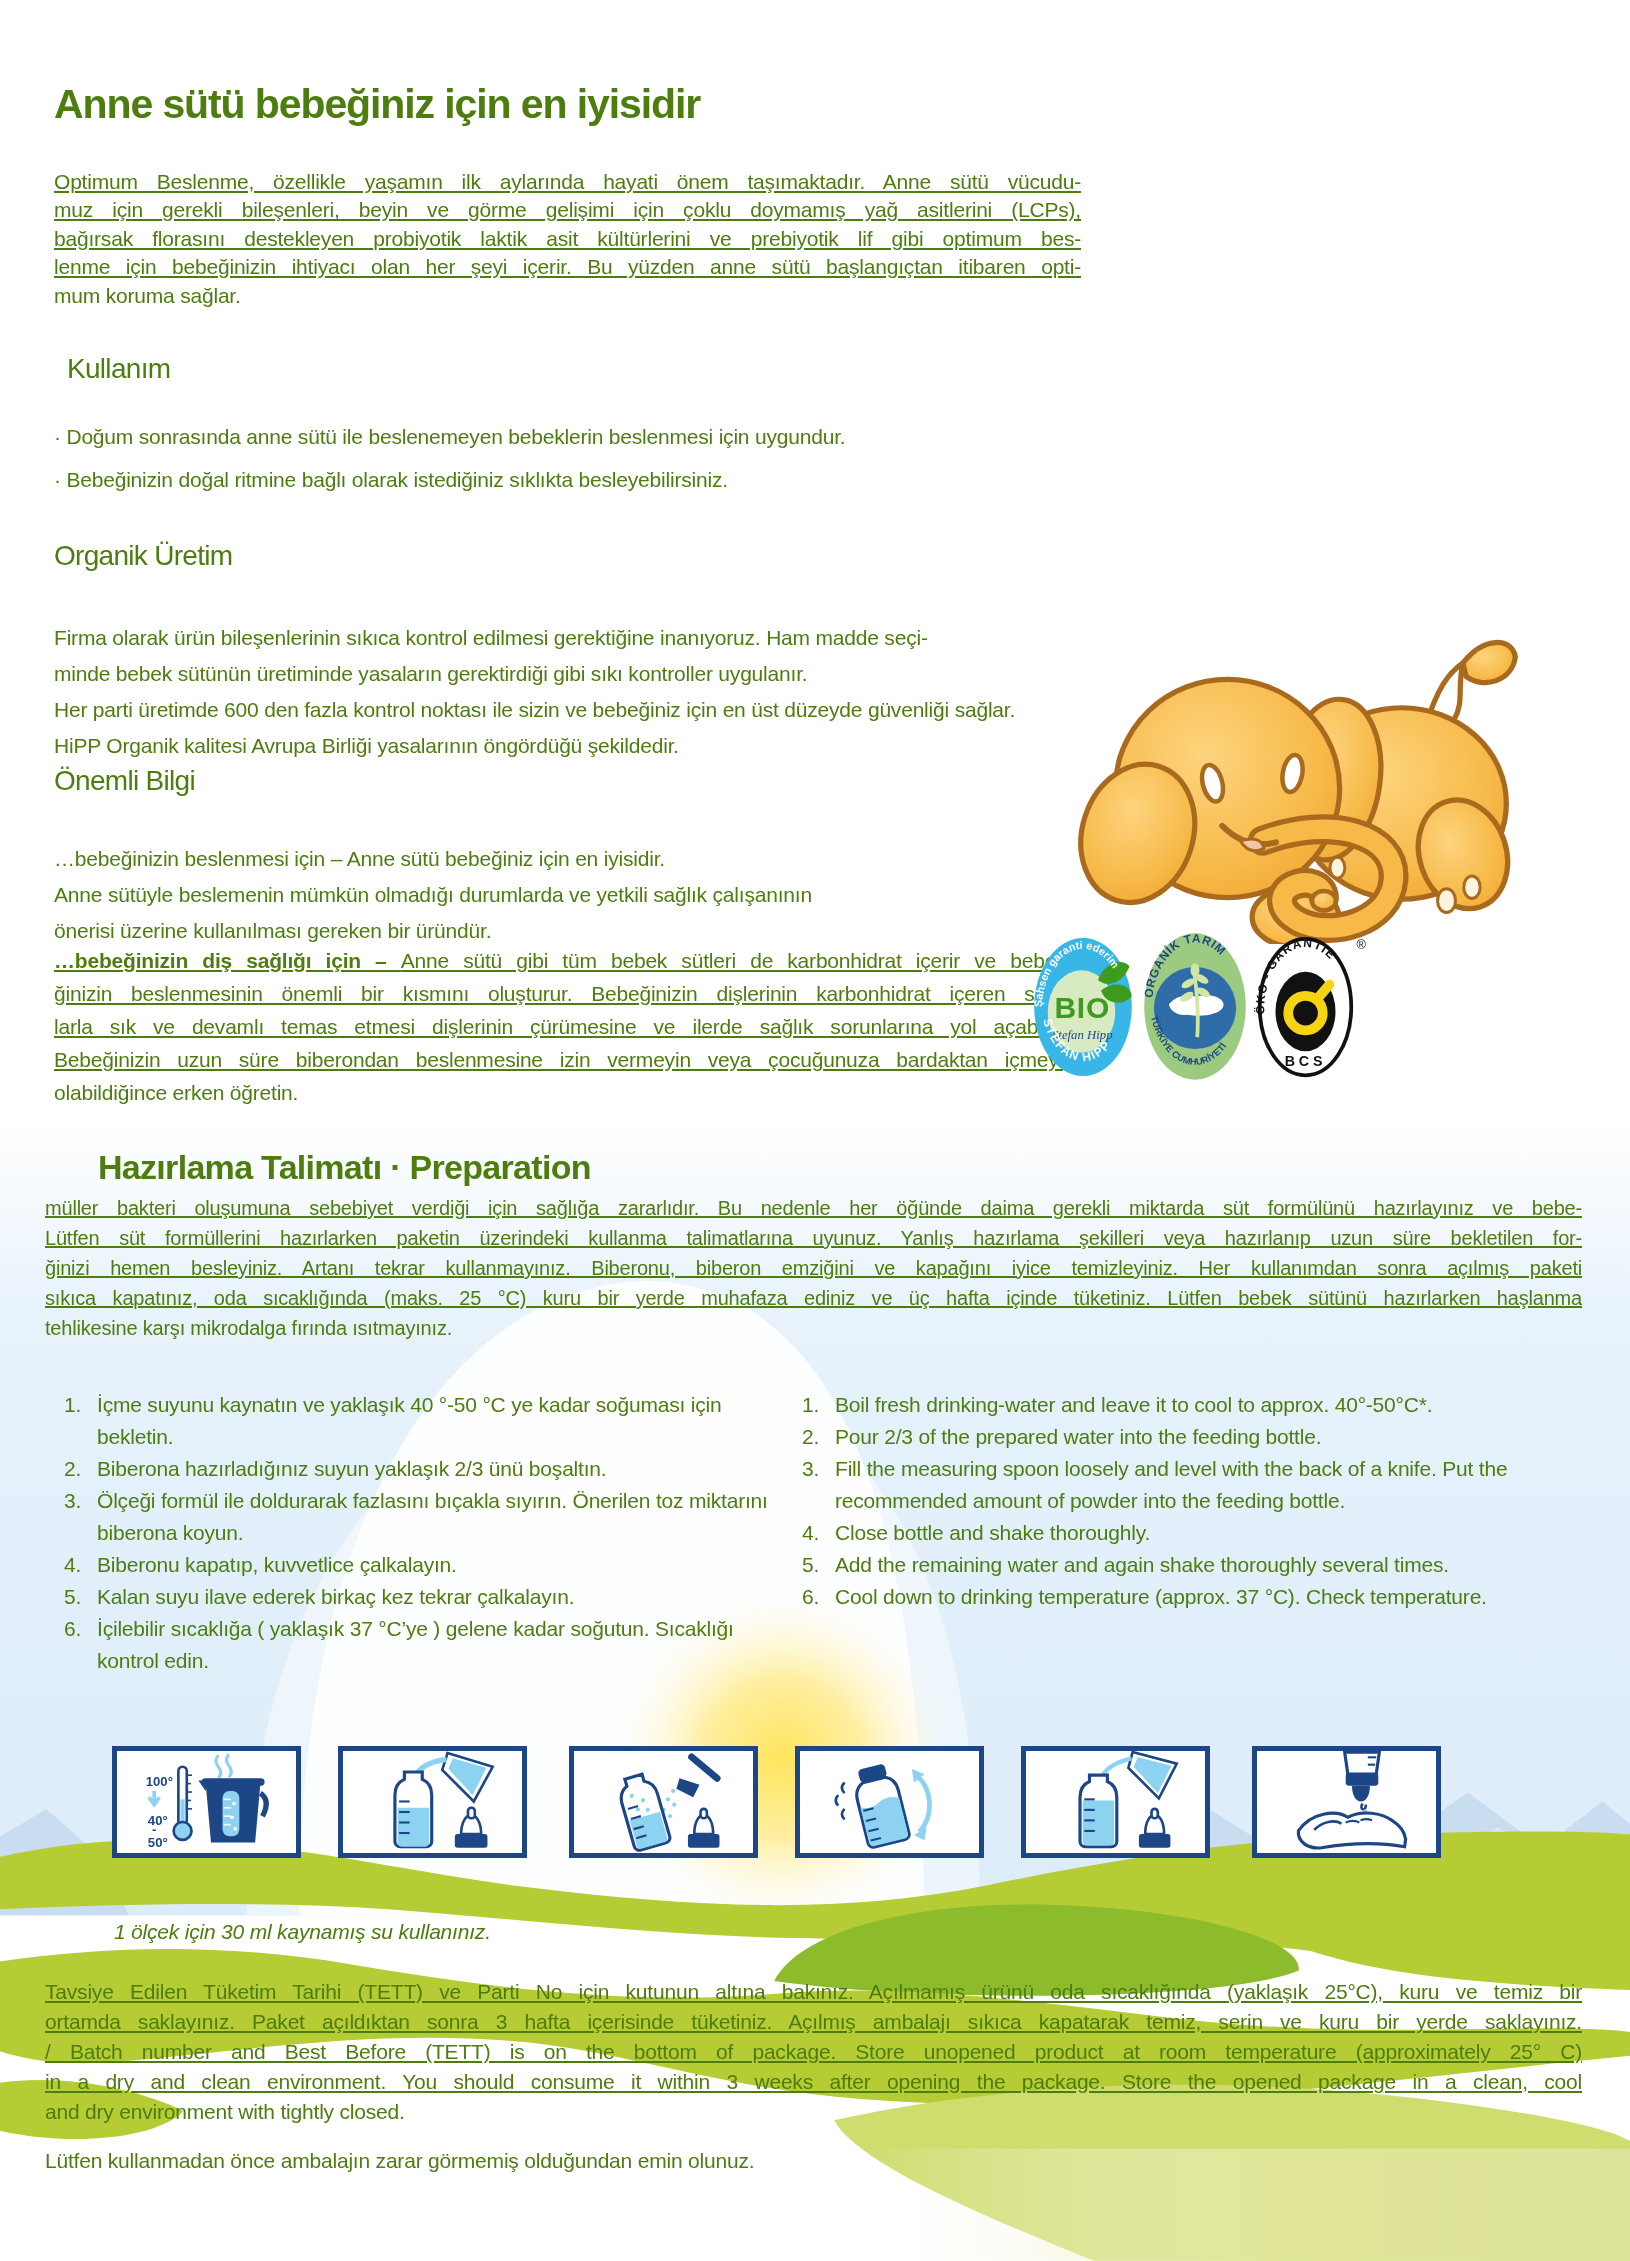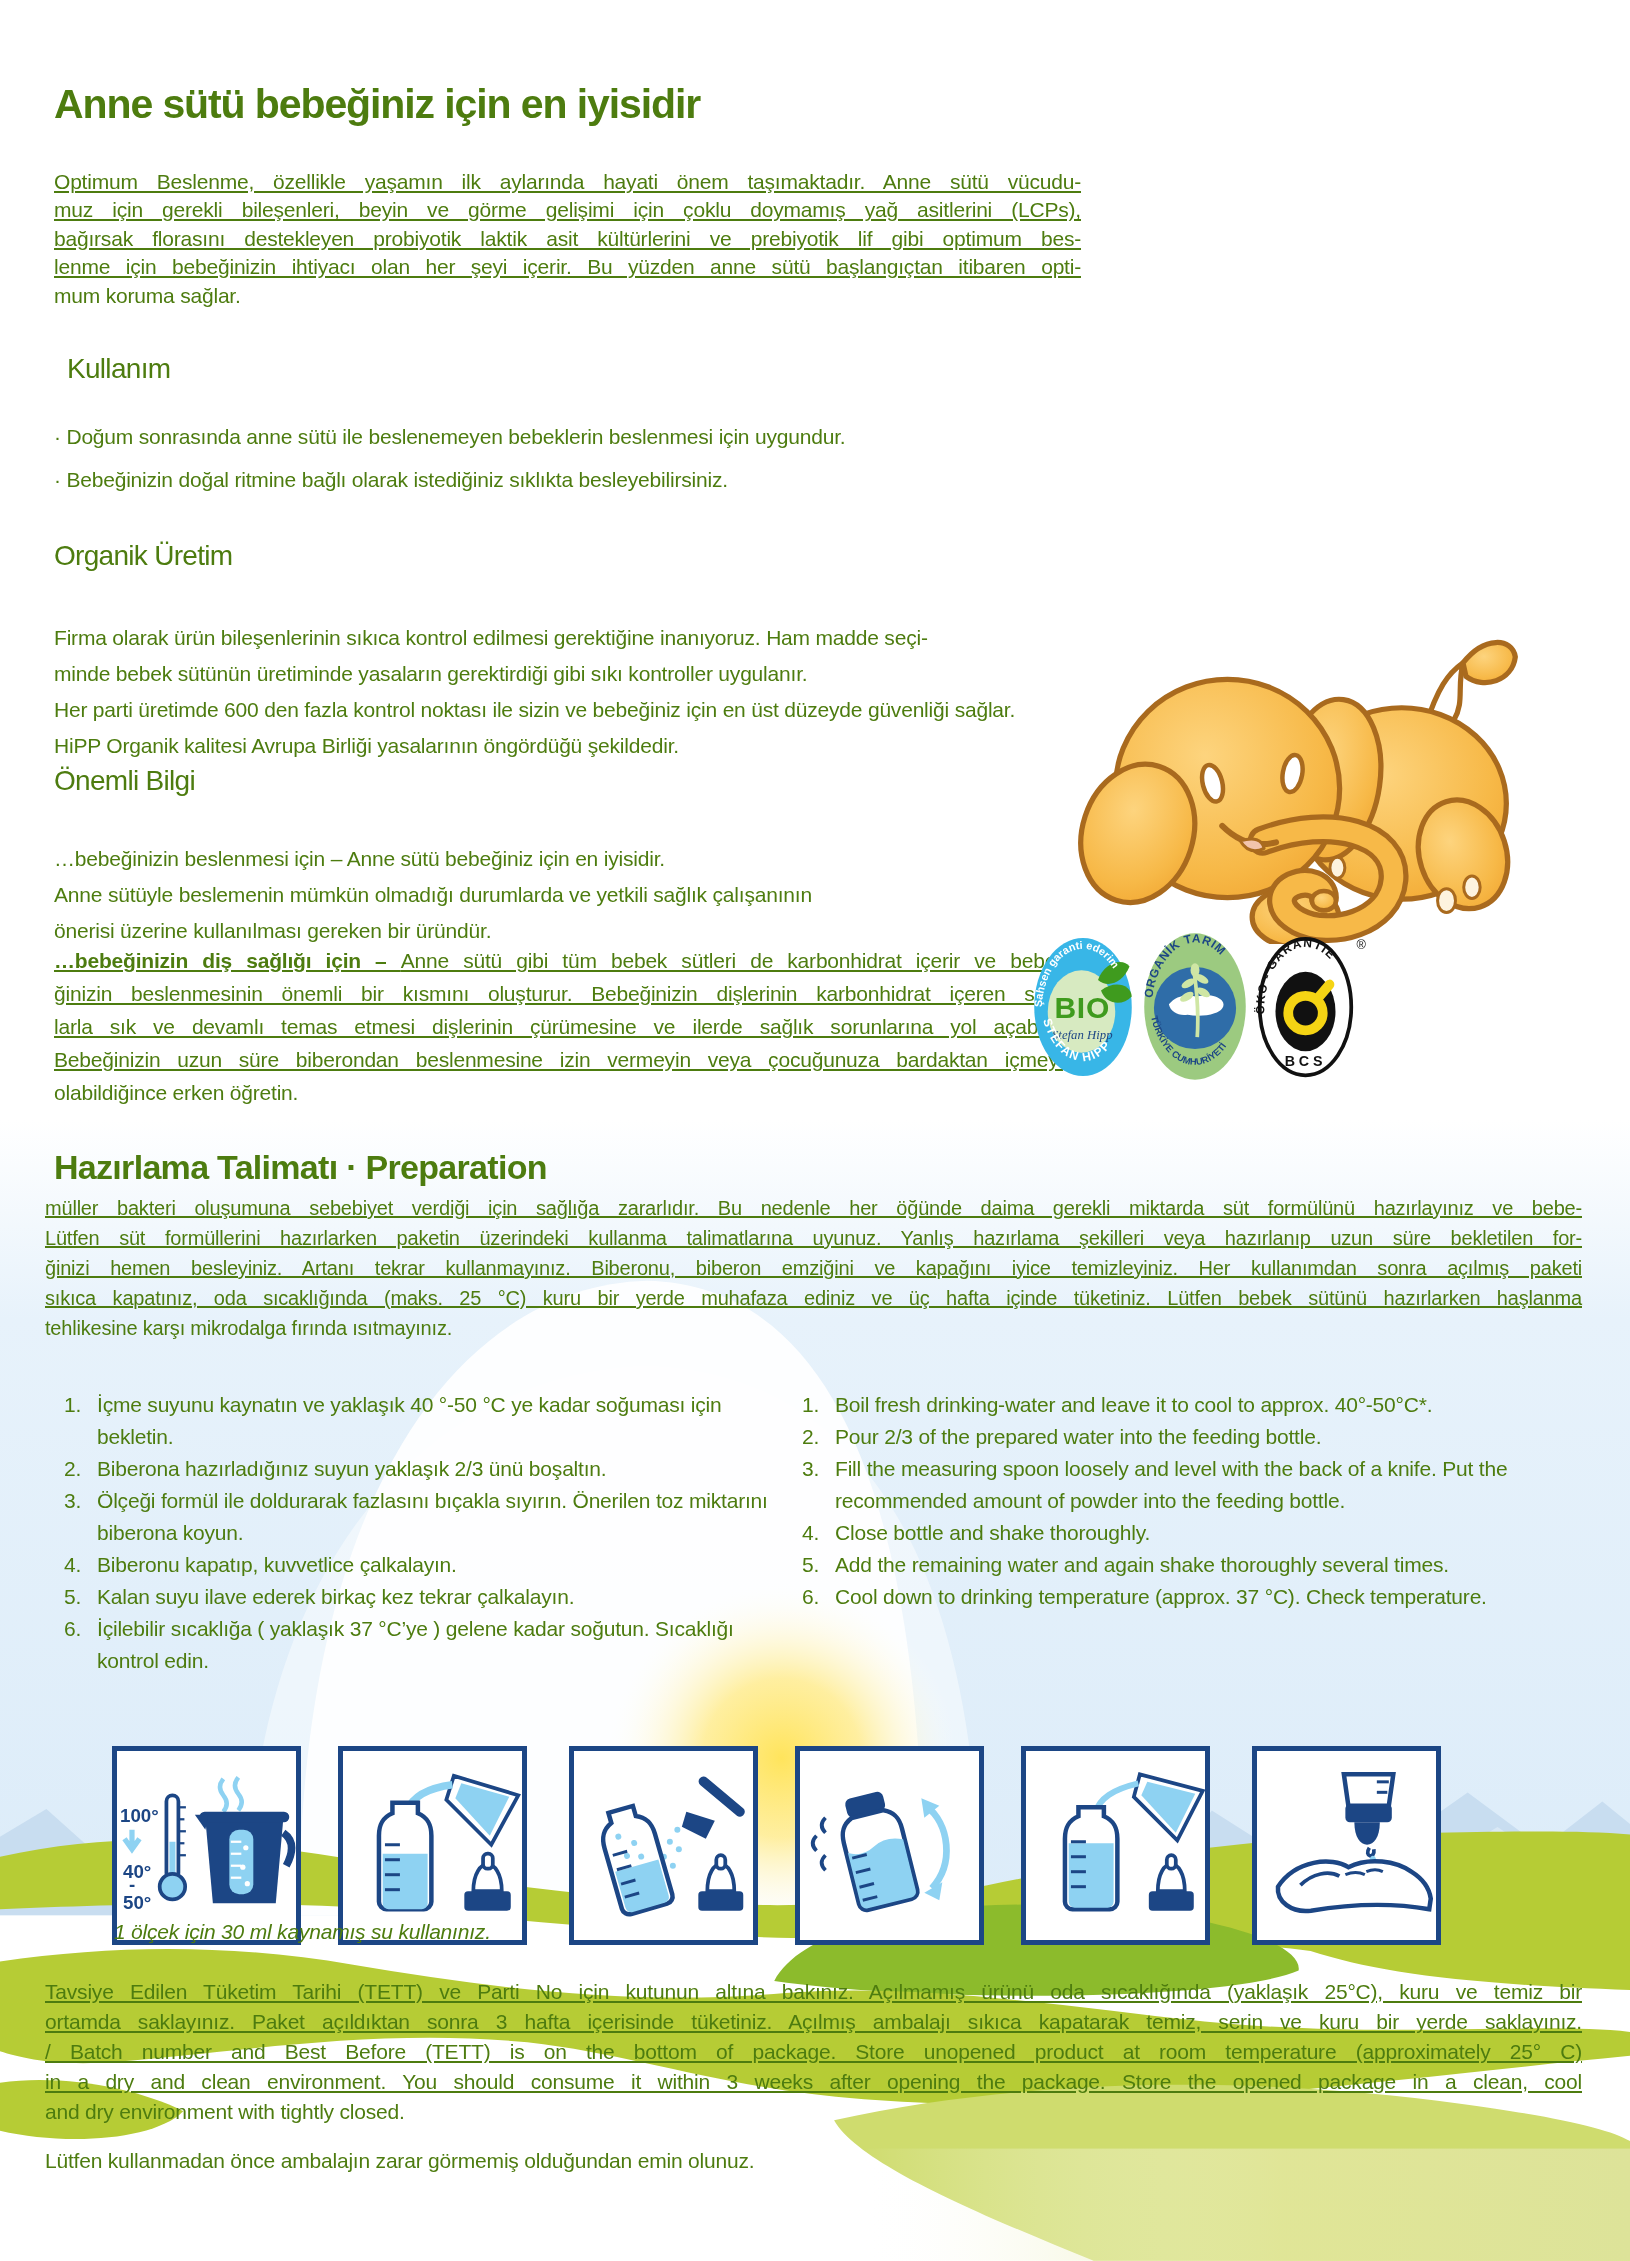--- a/index.html
+++ b/index.html
@@ -4,30 +4,30 @@
 <style>
   html,body{margin:0;padding:0;background:#fff;}
   .page{position:relative;width:1630px;height:2261px;background:#ffffff;overflow:hidden;
         font-family:"Liberation Sans",sans-serif;color:#4d7c0f;}
   .abs{position:absolute;}
   svg{display:block;}
   .bg{position:absolute;left:0;top:0;z-index:0;}
   .z1{z-index:2;}
   .h1{font-size:41px;font-weight:700;letter-spacing:-1.1px;}
   .h2{font-size:28px;font-weight:400;letter-spacing:-0.7px;}
-  .h3{font-size:34px;font-weight:700;letter-spacing:-0.7px;}
+  .h3{font-size:34px;font-weight:700;letter-spacing:-0.7px;margin-left:44px;}
   .body28{font-size:21px;letter-spacing:-0.2px;}
   .para div{height:var(--lh);line-height:var(--lh);white-space:nowrap;}
   .jblock div.j{white-space:normal;text-align:justify;text-align-last:justify;text-decoration:underline;}
   .bold{font-weight:700;}
   .list{font-size:21px;letter-spacing:-0.2px;line-height:32px;}
   .li{display:flex;}
   .li .num{flex:none;width:33px;}
   .li .txt{flex:1;}
-  .stepbox{top:1746px;width:189px;height:199px;border:5.2px solid #1c4685;background:#fff;box-sizing:border-box;}
+  .stepbox{top:1746px;width:189px;height:112px;border:5.2px solid #1c4685;background:#fff;box-sizing:border-box;}
   .icon{position:absolute;left:0;top:0;width:100%;height:100%;}
 </style>
 </head>
 <body>
 
 <div class="page">
 
   <svg class="bg" width="1630" height="2261" viewBox="0 0 2179 3022" aria-hidden="true">
     <defs>
       <radialGradient id="sg" cx="50%" cy="50%" r="50%">

